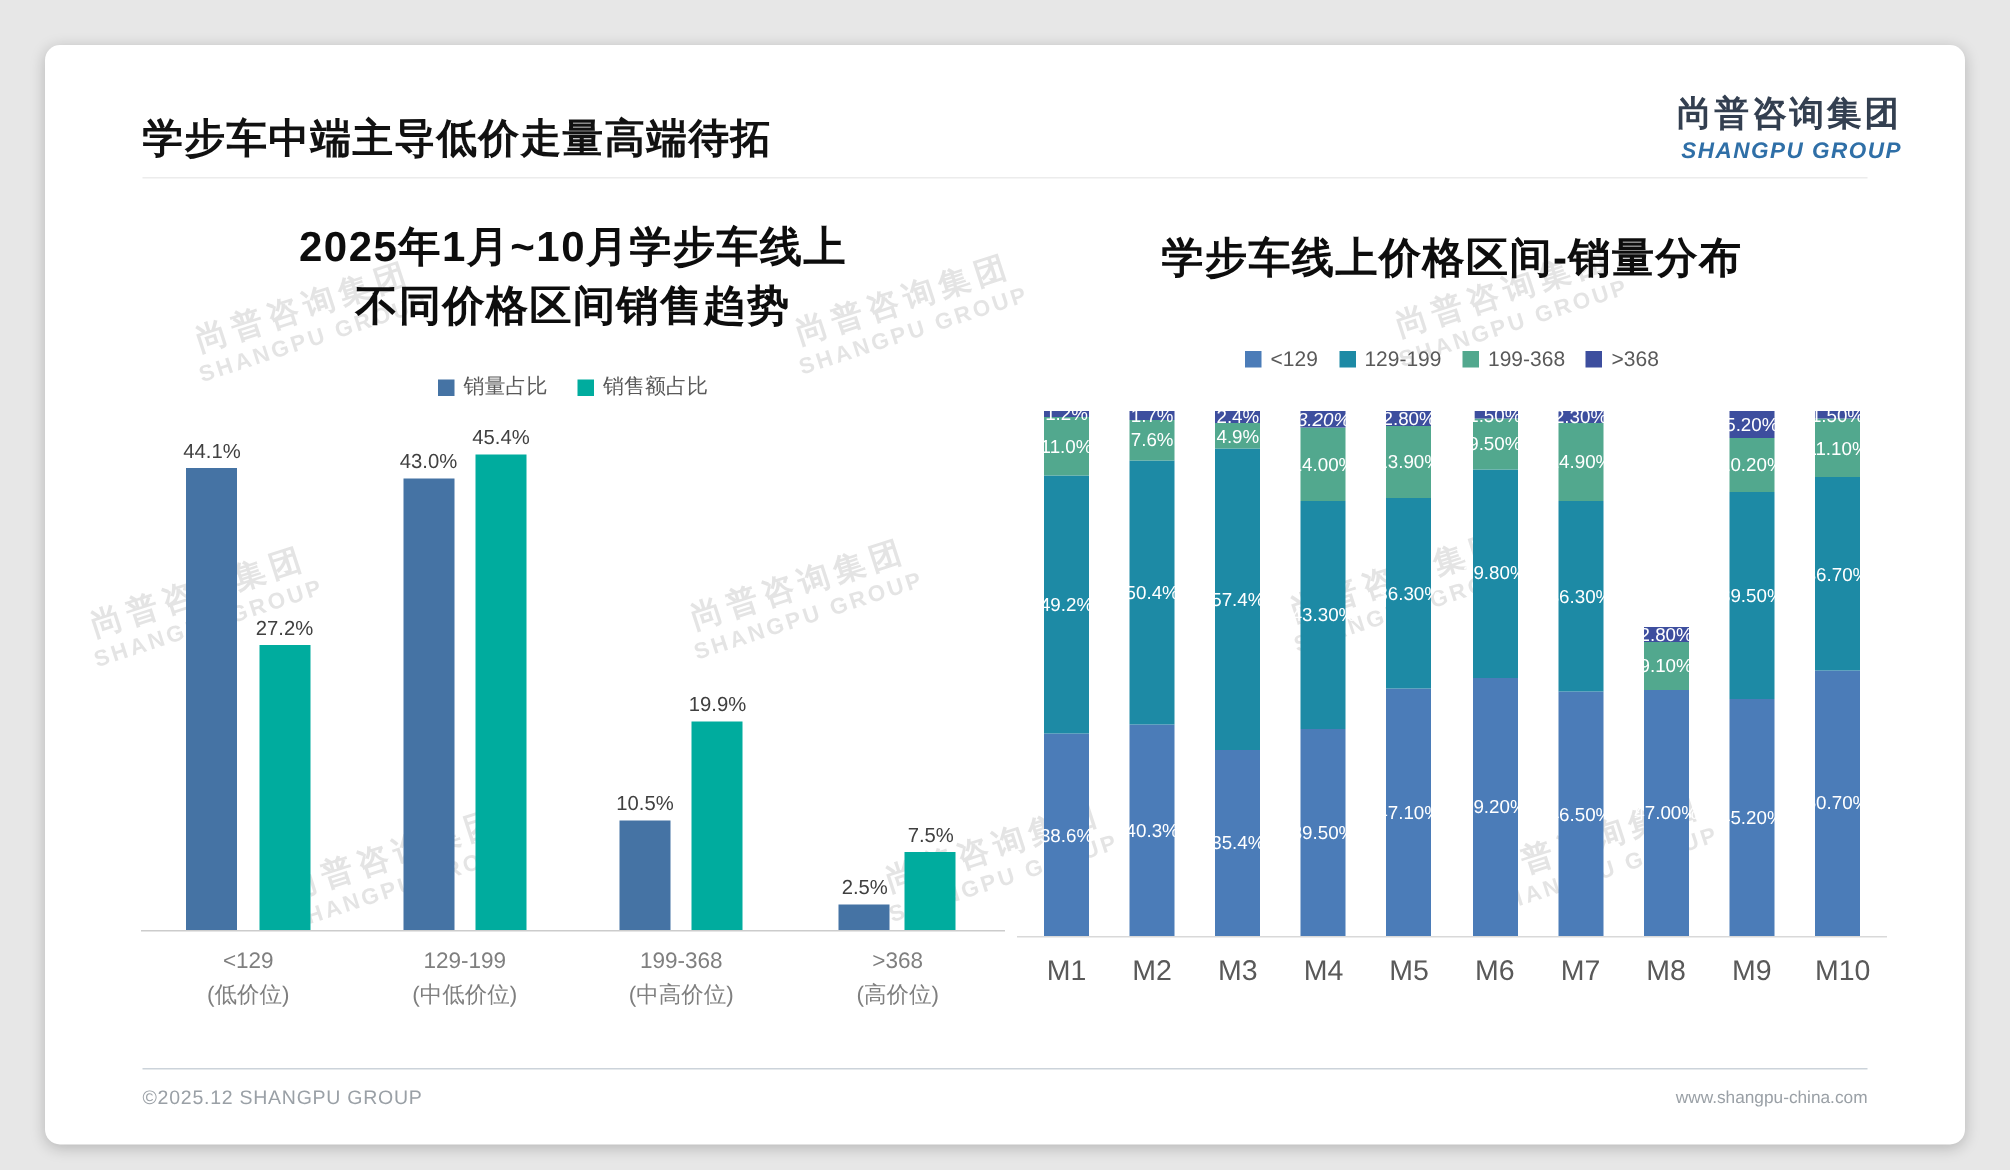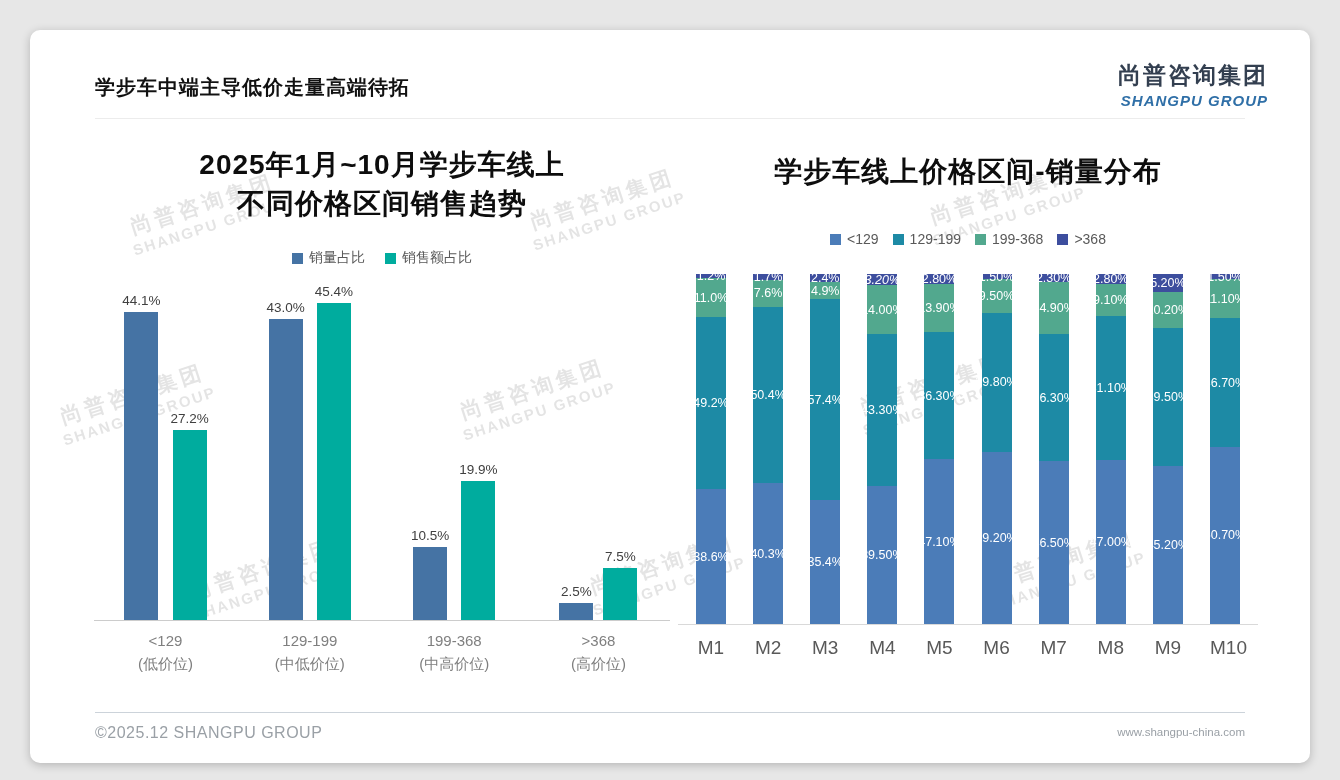--- a/index.html
+++ b/index.html
@@ -1,20 +1,20 @@
 <!DOCTYPE html>
 <html><head>
 <meta charset="utf-8">
 <style>
   * { margin:0; padding:0; box-sizing:border-box; }
   html,body { width:1340px; height:780px; background:#e7e7e7; font-family:"Liberation Sans","DejaVu Sans",sans-serif; overflow:hidden; }
   .slide { position:absolute; left:30px; top:30px; width:1280px; height:733px; background:#ffffff; border-radius:10px; box-shadow:0 2px 10px rgba(0,0,0,.22); overflow:hidden; }
 
   
-  .slide-title { position:absolute; left:65px; top:44px; font-size:20px; font-weight:bold; color:#111; letter-spacing:1px; }
+  .slide-title { position:absolute; left:65px; top:44px; font-size:27px; font-weight:bold; color:#111; letter-spacing:1px; }
   .header-divider { position:absolute; left:65px; right:65px; top:88px; height:1px; background:#ececec; }
   .logo { position:absolute; right:42px; top:30px; text-align:right; }
   .logo-cn { font-size:23px; font-weight:bold; color:#333f50; letter-spacing:2px; }
   .logo-en { font-size:15px; font-weight:bold; font-style:italic; color:#2f6fa7; letter-spacing:1px; margin-top:1px; }
 
   
   .wm { position:absolute; transform:rotate(-18deg); text-align:center; color:rgba(130,130,130,.22); pointer-events:none; white-space:nowrap; }
   .wm .wm-cn { font-size:21px; font-weight:bold; letter-spacing:4px; }
   .wm .wm-en { font-size:15px; font-weight:bold; letter-spacing:2px; }
 
@@ -42,21 +42,21 @@
   #right-chart .legend { margin-top:40px; gap:14px; }
   #right-plot { position:relative; margin-top:26px; height:352px; display:flex; justify-content:space-between; align-items:flex-end; border-bottom:1px solid #d9d9d9; padding:0 18px; }
   .stack { width:30px; display:flex; flex-direction:column-reverse; }
   .seg { position:relative; width:30px; }
   .seg-label { position:absolute; left:50%; top:50%; transform:translate(-50%,-50%); width:64px; text-align:center; color:#fff; font-size:12.5px; pointer-events:none; }
   #right-months { display:flex; justify-content:space-between; margin-top:12px; padding:0 18px; }
   .month-label { width:30px; text-align:center; font-size:19px; color:#595959; }
 
   
   .footer-divider { position:absolute; left:65px; right:65px; top:682px; height:1px; background:#ccd3da; }
-  .footer-left { position:absolute; left:65px; top:694px; font-size:16px; color:#9aa0a6; letter-spacing:.5px; }
+  .footer-left { position:absolute; left:65px; top:694px; font-size:13px; color:#9aa0a6; letter-spacing:.5px; }
   .footer-right { position:absolute; right:65px; top:696px; font-size:11.5px; color:#9aa0a6; }
 </style>
 </head>
 <body>
 
 <div class="slide">
 
   <div id="watermarks">
       <div class="wm" style="left: 95px; top: 160px;">
         <div class="wm-cn">尚普咨询集团</div>
@@ -296,23 +296,20 @@
           <div class="seg" style="height: 52.15px; background: rgb(82, 168, 142);">
             <div class="seg-label">14.90%</div>
           </div>
           <div class="seg" style="height: 8.05px; background: rgb(61, 78, 158);">
             <div class="seg-label">2.30%</div>
           </div>
         </div>
         <div class="stack">
           <div class="seg" style="height: 164.5px; background: rgb(75, 124, 184);">
             <div class="seg-label">47.00%</div>
-          </div>
-          <div class="seg" style="height: 143.85px; background: rgb(29, 138, 165);">
-            <div class="seg-label">41.10%</div>
           </div>
           <div class="seg" style="height: 31.85px; background: rgb(82, 168, 142);">
             <div class="seg-label">9.10%</div>
           </div>
           <div class="seg" style="height: 9.8px; background: rgb(61, 78, 158);">
             <div class="seg-label">2.80%</div>
           </div>
         </div>
         <div class="stack">
           <div class="seg" style="height: 158.2px; background: rgb(75, 124, 184);">

